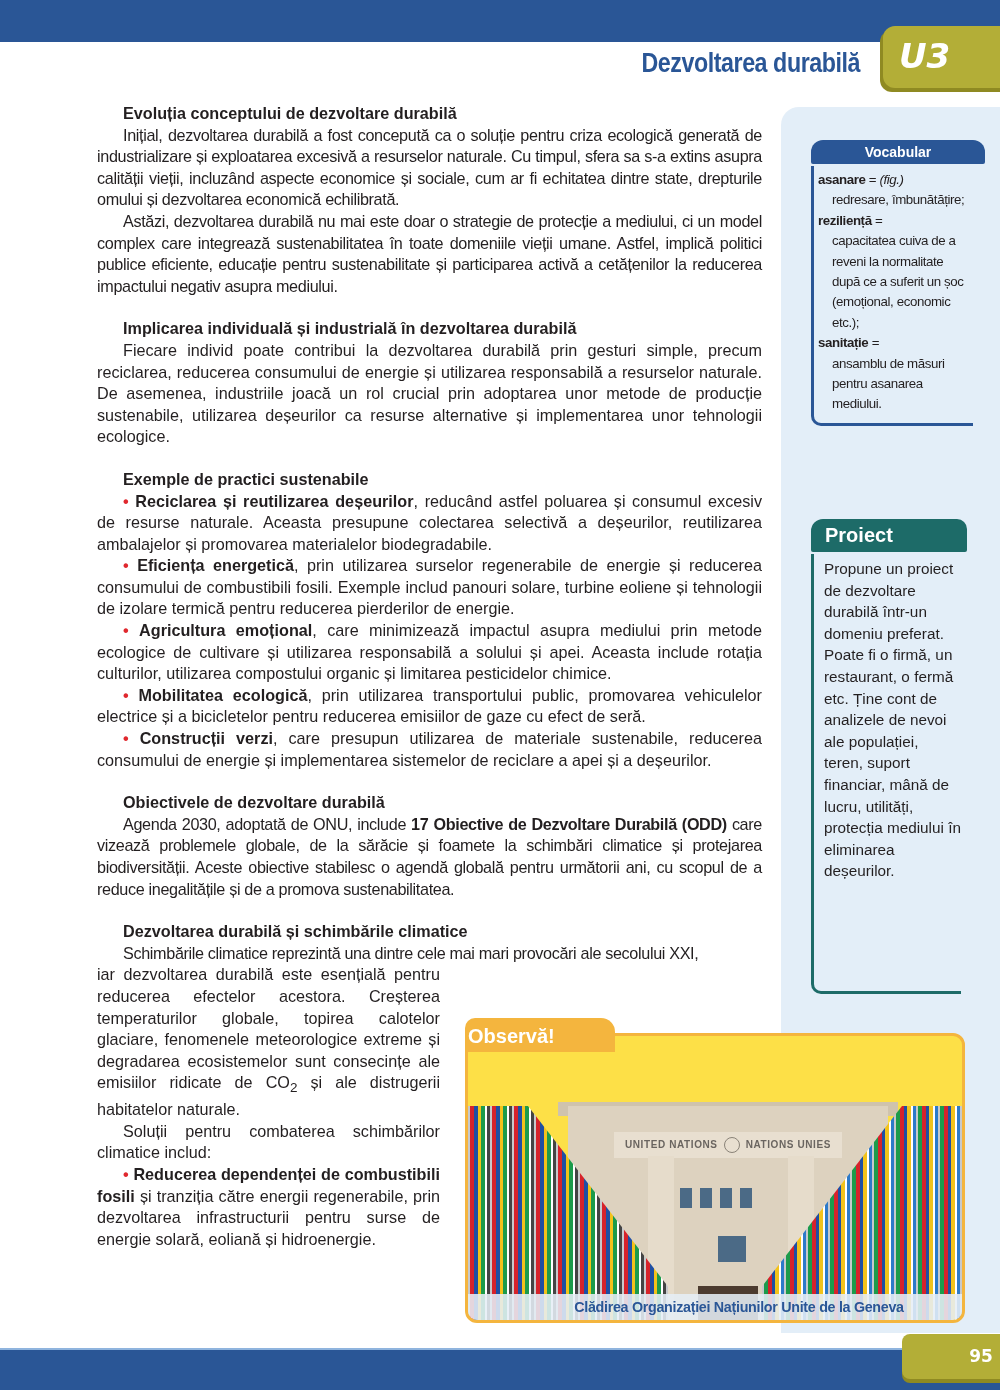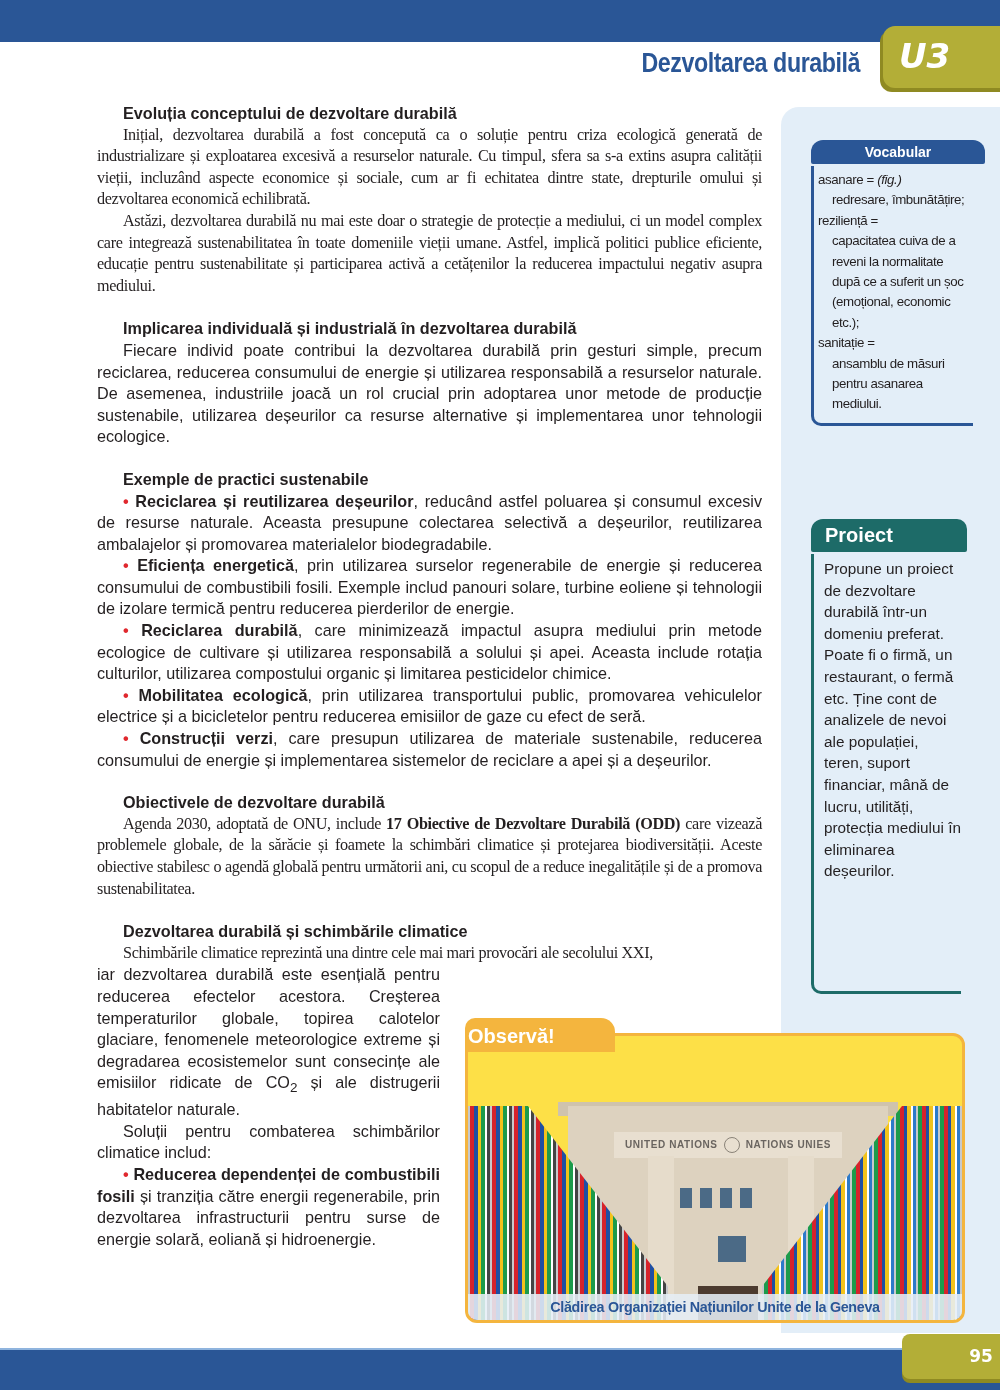--- a/index.html
+++ b/index.html
@@ -18,31 +18,31 @@
                 border-radius:18px 0 0 0; }
 
   .main { position:absolute; left:97px; top:103px; width:665px; font-size:16.2px; line-height:21.6px; }
   .main p { margin:0; text-align:justify; }
   .main .h { font-weight:bold; padding-left:26px; margin:0; }
   .main .ind { text-indent:26px; }
   .sec { margin-bottom:21px; }
   .bullet { color:#e0282e; font-weight:bold; }
   .main b { font-weight:bold; }
   .narrow { width:343px; }
-  .condensed { letter-spacing:-0.35px;font-family:Liberation Serif, serif; }
+  .condensed { letter-spacing:-0.35px; }
 
   
   .vocab { position:absolute; left:811px; top:140px; width:160px; }
   .vocab-head { position:absolute; left:0; top:0; width:174px; height:24px; background:#2a5696;
                 border-radius:12px 12px 2px 2px; color:#fff; font-weight:bold; font-size:14px; text-align:center;
                 line-height:24px; transform:skewX(0deg); }
   .vocab-body { position:absolute; left:0; top:26px; width:155px; border-left:3px solid #2a5696;
                 border-bottom:3px solid #2a5696; border-bottom-left-radius:10px; padding:4px 0 8px 4px;
                 font-size:13.3px; line-height:20.4px; letter-spacing:-0.4px; }
-  .vocab-body .term { font-weight:normal; }
+  .vocab-body .term { font-weight:bold; }
   .vocab-body .def { padding-left:14px; }
   .vocab-body i { font-style:italic; }
 
   
   .proj { position:absolute; left:811px; top:519px; width:160px; }
   .proj-head { position:absolute; left:0; top:0; width:156px; height:33px; background:#1d6b68;
                border-radius:12px 10px 2px 2px; color:#fff; font-weight:bold; font-size:20px; line-height:33px;
                padding-left:14px; box-sizing:border-box; }
   .proj-body { position:absolute; left:0; top:35px; width:150px; border-left:3px solid #1d6b68;
                border-bottom:3px solid #1d6b68; border-bottom-left-radius:10px; padding:4px 0 6px 10px;
@@ -60,21 +60,21 @@
                font-size:10px; font-weight:bold; color:#6a6560; line-height:26px; text-align:center; letter-spacing:0.6px; }
   .un-emblem { display:inline-block; width:14px; height:14px; border-radius:50%; border:1px solid #8a8378;
                vertical-align:middle; margin:0 6px; }
   .win { position:absolute; width:12px; height:20px; background:#4b6a86; }
   .pillar { position:absolute; top:120px; width:26px; height:170px; background:#e6dccb; }
   .door { position:absolute; left:230px; top:250px; width:60px; height:40px; background:#4c3b2f; }
   .flags-l, .flags-r { position:absolute; top:70px; width:200px; height:220px; }
   .flags-l { left:0; background:repeating-linear-gradient(90deg,#c7c9cc 0 2px,#d6232b 2px 6px,#1f4fa3 6px 10px,#f2c21b 10px 13px,#1c9b4b 13px 17px,#ffffff 17px 19px,#444 19px 22px); clip-path:polygon(0 0,30% 0,100% 82%,100% 100%,0 100%); }
   .flags-r { right:0; background:repeating-linear-gradient(90deg,#c7c9cc 0 2px,#1c9b4b 2px 6px,#d6232b 6px 10px,#1f4fa3 10px 13px,#f2c21b 13px 17px,#ffffff 17px 19px,#2c7ac9 19px 22px); clip-path:polygon(70% 0,100% 0,100% 100%,0 100%,0 82%); }
   .caption { position:absolute; left:0; bottom:0; width:100%; height:26px; background:rgba(230,238,246,0.88);
-             color:#2a5696; font-weight:bold; font-size:14.3px; line-height:26px; text-align:center; letter-spacing:-0.3px; }
+             color:#2a5696; font-weight:bold; font-size:14.3px; line-height:26px; text-align:center; letter-spacing:-0.3px;padding-left:24px; }
 
   .footer { position:absolute; left:0; top:1348px; width:1000px; height:42px; background:#2a5696;
             border-top:2px solid #8fb4de; box-sizing:border-box; }
   .page-num { position:absolute; left:902px; top:1334px; width:62px; height:45px; background:#b3ae37;
               border-radius:8px; box-shadow:0 4px 0 #8f8a22; color:#fff; font-weight:bold; font-size:17px;
               text-align:center; line-height:45px; font-family:"DejaVu Sans", sans-serif;padding-left:48px; }
 </style>
 </head>
 <body>
 
@@ -95,21 +95,21 @@
 
   <div class="sec">
     <p class="h">Implicarea individuală și industrială în dezvoltarea durabilă</p>
     <p class="ind">Fiecare individ poate contribui la dezvoltarea durabilă prin gesturi simple, precum reciclarea, reducerea consumului de energie și utilizarea responsabilă a resurselor naturale. De asemenea, industriile joacă un rol crucial prin adoptarea unor metode de producție sustenabile, utilizarea deșeurilor ca resurse alternative și implementarea unor tehnologii ecologice.</p>
   </div>
 
   <div class="sec">
     <p class="h">Exemple de practici sustenabile</p>
     <p class="ind"><span class="bullet">•</span> <b>Reciclarea și reutilizarea deșeurilor</b><span>, reducând astfel poluarea și consumul excesiv de resurse naturale. Aceasta presupune colectarea selectivă a deșeurilor, reutilizarea ambalajelor și promovarea materialelor biodegradabile.</span></p>
     <p class="ind"><span class="bullet">•</span> <b>Eficiența energetică</b><span>, prin utilizarea surselor regenerabile de energie și reducerea consumului de combustibili fosili. Exemple includ panouri solare, turbine eoliene și tehnologii de izolare termică pentru reducerea pierderilor de energie.</span></p>
-    <p class="ind"><span class="bullet">•</span> <b>Reciclarea durabilă</b><span>, care minimizează impactul asupra mediului prin metode ecologice de cultivare și utilizarea responsabilă a solului și apei. Aceasta include rotația culturilor, utilizarea compostului organic și limitarea pesticidelor chimice.</span></p>
+    <p class="ind"><span class="bullet">•</span> <b>Agricultura emoțional</b><span>, care minimizează impactul asupra mediului prin metode ecologice de cultivare și utilizarea responsabilă a solului și apei. Aceasta include rotația culturilor, utilizarea compostului organic și limitarea pesticidelor chimice.</span></p>
     <p class="ind"><span class="bullet">•</span> <b>Mobilitatea ecologică</b><span>, prin utilizarea transportului public, promovarea vehiculelor electrice și a bicicletelor pentru reducerea emisiilor de gaze cu efect de seră.</span></p>
     <p class="ind"><span class="bullet">•</span> <b>Construcții verzi</b><span>, care presupun utilizarea de materiale sustenabile, reducerea consumului de energie și implementarea sistemelor de reciclare a apei și a deșeurilor.</span></p>
   </div>
 
   <div class="sec">
     <p class="h">Obiectivele de dezvoltare durabilă</p>
     <p class="ind condensed"><span>Agenda 2030, adoptată de ONU, include </span><b>17 Obiective de Dezvoltare Durabilă (ODD)</b><span> care vizează problemele globale, de la sărăcie și foamete la schimbări climatice și protejarea biodiversității. Aceste obiective stabilesc o agendă globală pentru următorii ani, cu scopul de a reduce inegalitățile și de a promova sustenabilitatea.</span></p>
   </div>
 
   <div>

